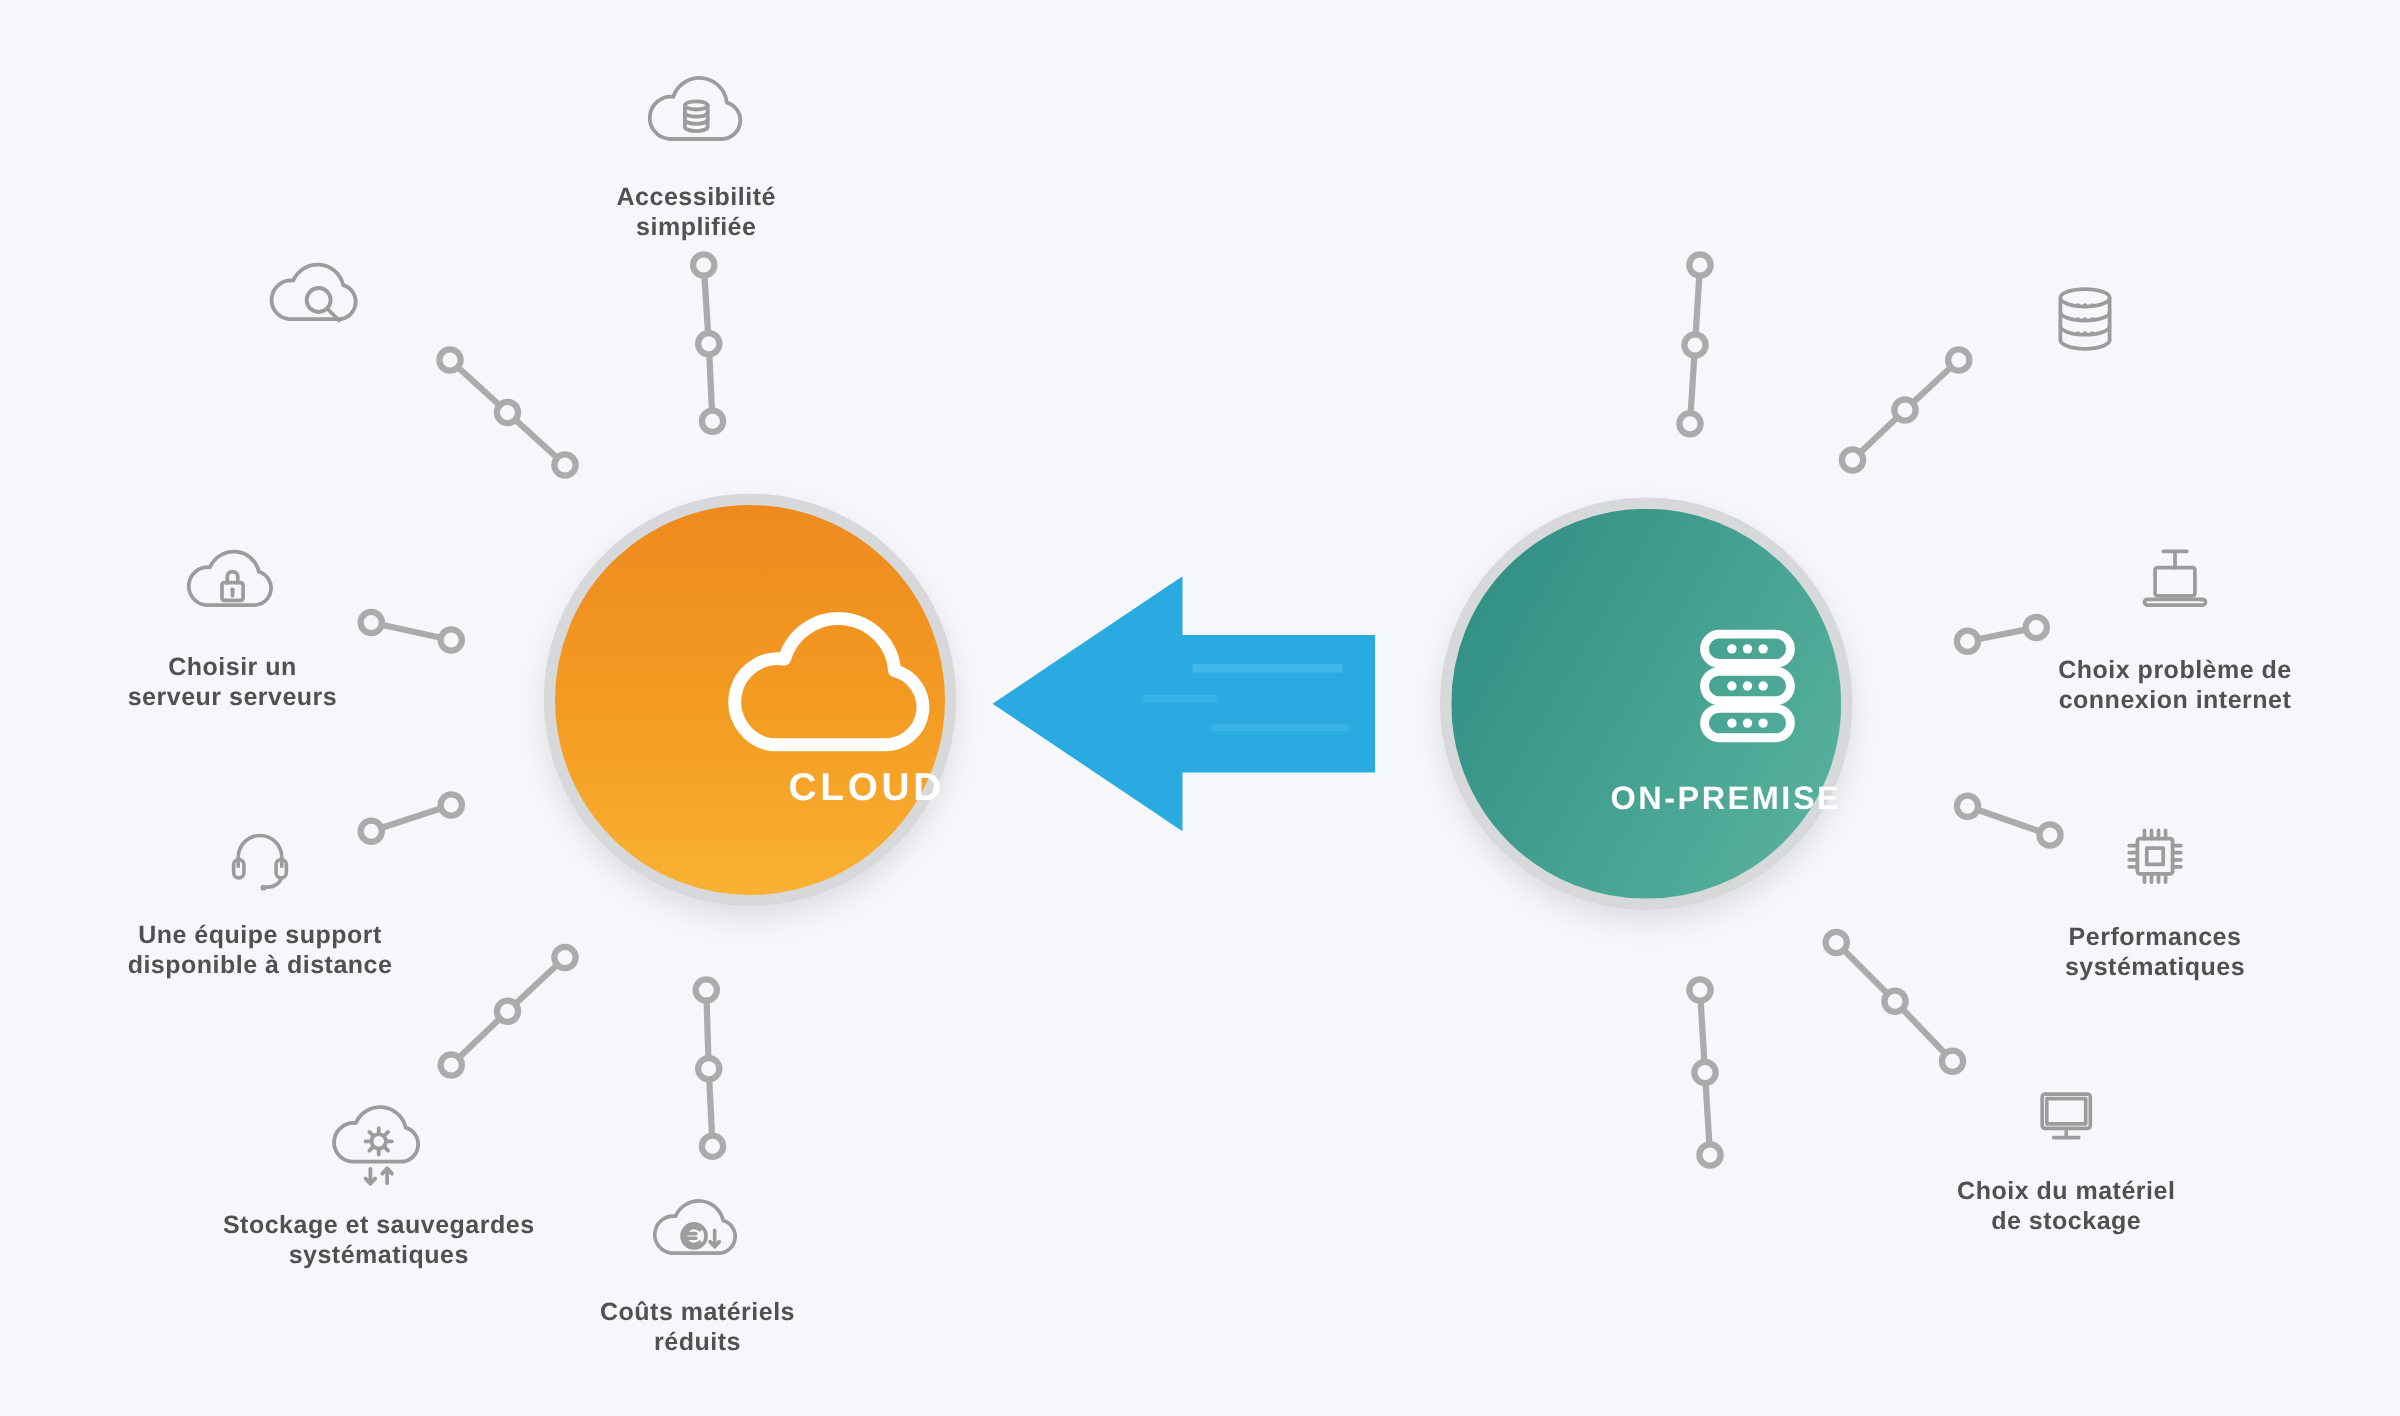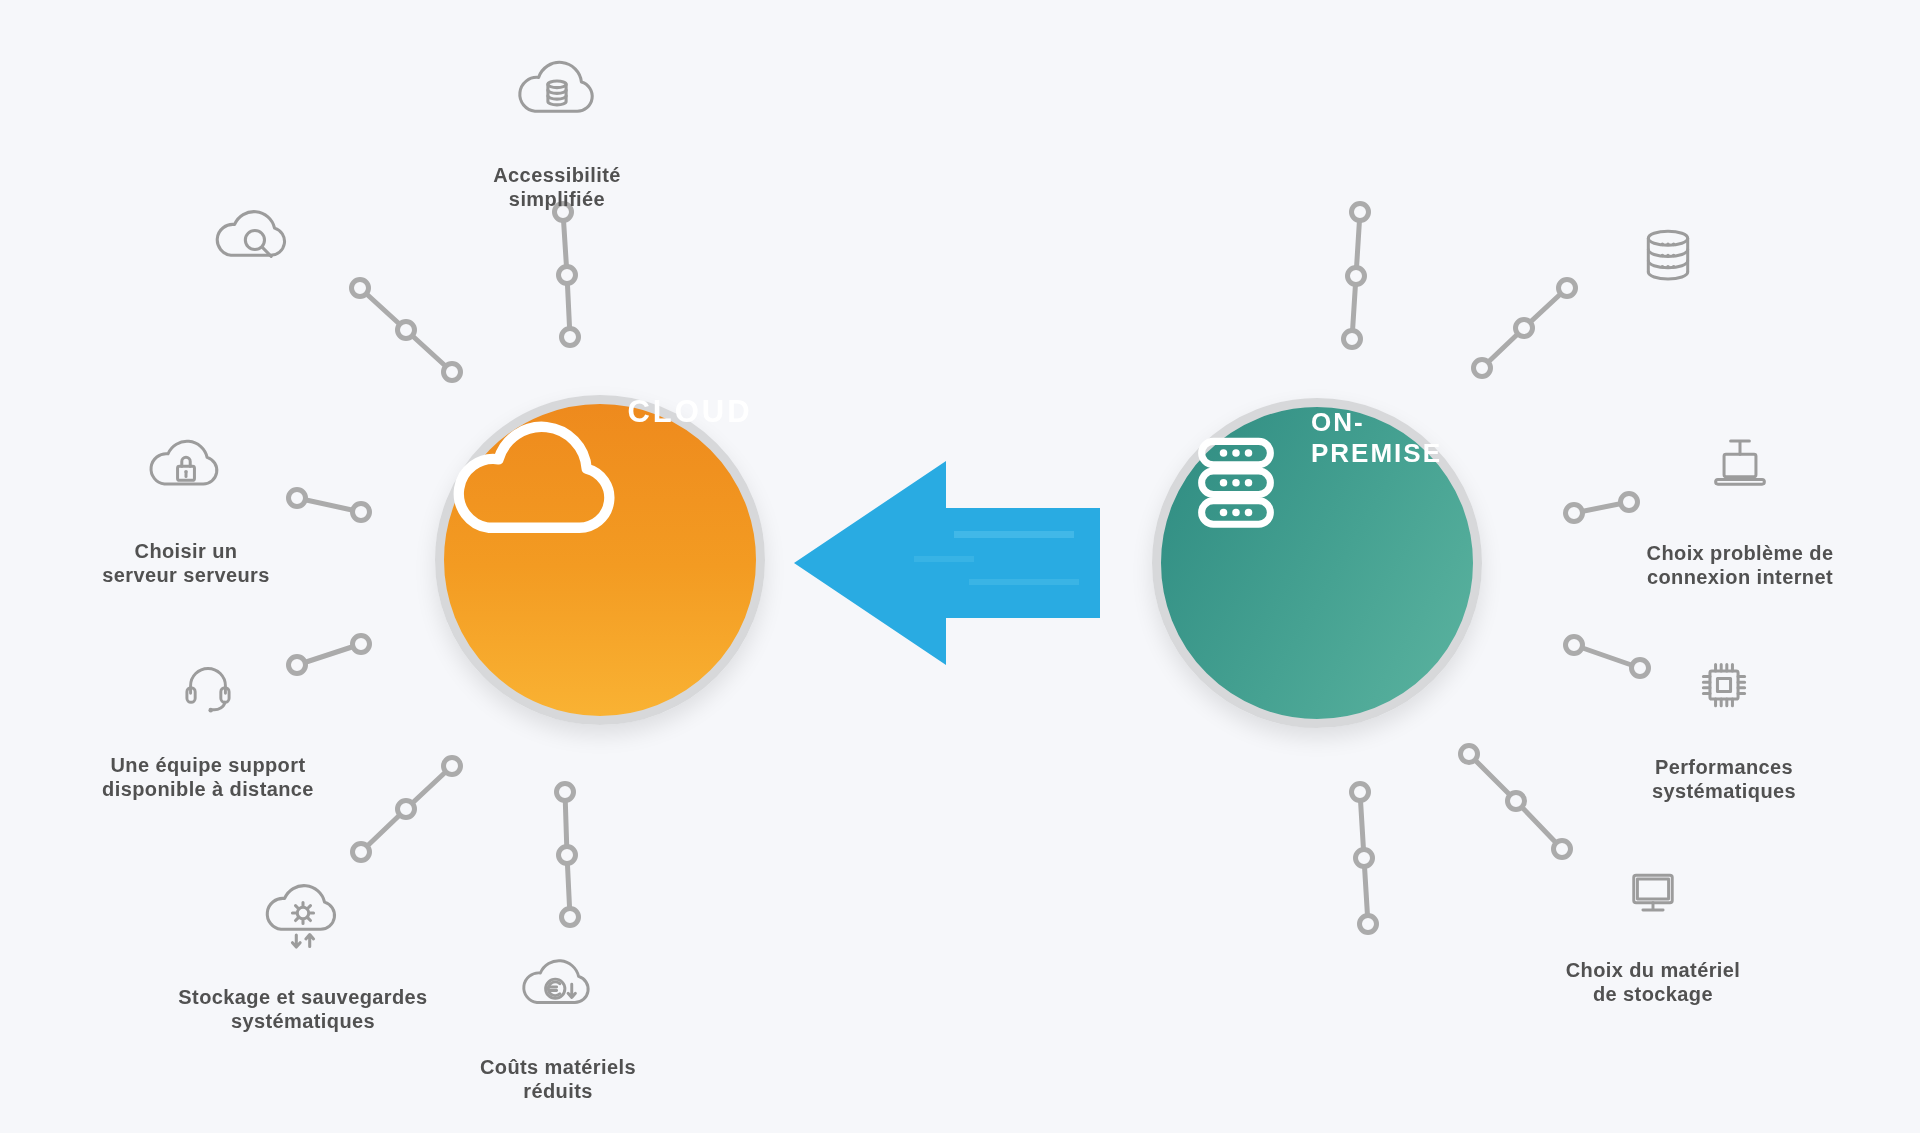--- a/index.html
+++ b/index.html
@@ -5,25 +5,25 @@
   * { margin:0; padding:0; box-sizing:border-box; }
   html,body { background:#e9ebee; }
   body { font-family:"Liberation Sans", sans-serif; }
   .canvas { position:relative; width:1920px; height:1133px; background:#f6f7fa; overflow:hidden; }
   .connectors { position:absolute; left:0; top:0; }
 
   .item { position:absolute; display:flex; flex-direction:column; align-items:center; text-align:center; }
   .item-icon svg { display:block; }
   .icon-stroke { stroke:#9c9c9c; fill:none; stroke-width:3.2; stroke-linecap:round; stroke-linejoin:round; }
   .icon-fill { fill:#9c9c9c; stroke:none; }
-  .item-label { font-size:20px; font-weight:600; color:#515151; letter-spacing:.4px; line-height:1.22; margin-top:25px; }
+  .item-label { font-size:20px; font-weight:600; color:#515151; letter-spacing:.4px; line-height:1.22; margin-top:8px; }
 
   .hub { position:absolute; width:330px; height:330px; border-radius:50%;
          border:9px solid #d7d8da; box-shadow:0 10px 22px rgba(0,0,0,.10);
-         display:flex; flex-direction:row; align-items:flex-start; justify-content:center; }
+         display:flex; flex-direction:column; align-items:flex-end; justify-content:center; }
   .hub-cloud  { left:435px; top:395px; background:linear-gradient(180deg,#ee8a1d 0%,#f39b22 52%,#f9b233 100%); }
   .hub-onprem { left:1152px; top:398px; background:linear-gradient(120deg,#2e8b81 0%,#46a292 55%,#5cb4a0 100%); }
   .hub-label { color:#ffffff; font-weight:bold; }
   .hub-cloud  .hub-label { font-size:31px; letter-spacing:3px; margin-top:-10px; }
   .hub-onprem .hub-label { font-size:26px; letter-spacing:2px; margin-top:0px; }
   .hub-icon svg { display:block; }
 
   .arrow-wrap { position:absolute; left:794px; top:461px; }
 </style>
 </head>

